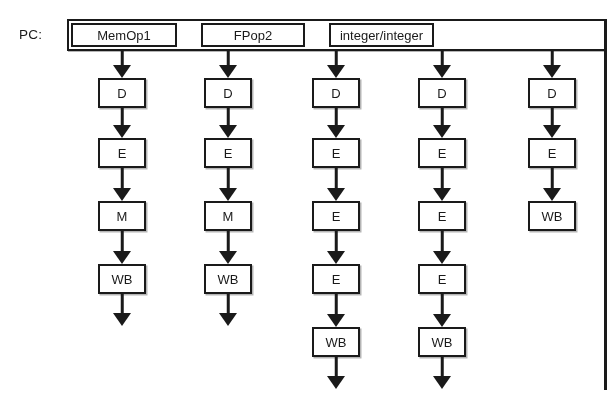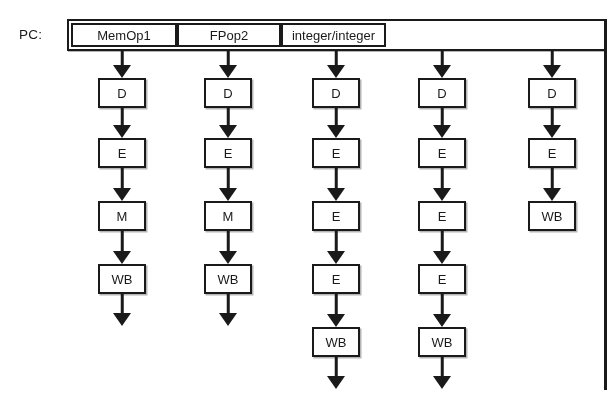--- a/index.html
+++ b/index.html
@@ -10,20 +10,21 @@
     text-decoration:underline;
   }
   .pc-label{
     position:absolute;left:19px;top:27px;font-size:13.5px;letter-spacing:.3px;
   }
   .pc-box{
     position:absolute;left:67px;top:19px;width:539px;height:32px;
     box-sizing:border-box;border:2px solid var(--line,#1a1a1a);background:#fff;
     display:flex;align-items:center;padding:0 0 0 2px;
     box-shadow:1px 1px 0 var(--shadow,#b5b5b5);
+    gap:24px;
   }
   .pc-cell{
     box-sizing:border-box;height:24px;border:2px solid var(--line,#1a1a1a);
     display:flex;align-items:center;justify-content:center;
     font-size:13px;background:#fff;flex:0 0 auto;white-space:nowrap;
   }
   .stage{
     position:absolute;width:48px;height:30px;box-sizing:border-box;
     border:2px solid var(--line,#1a1a1a);background:#fff;
     display:flex;align-items:center;justify-content:center;

